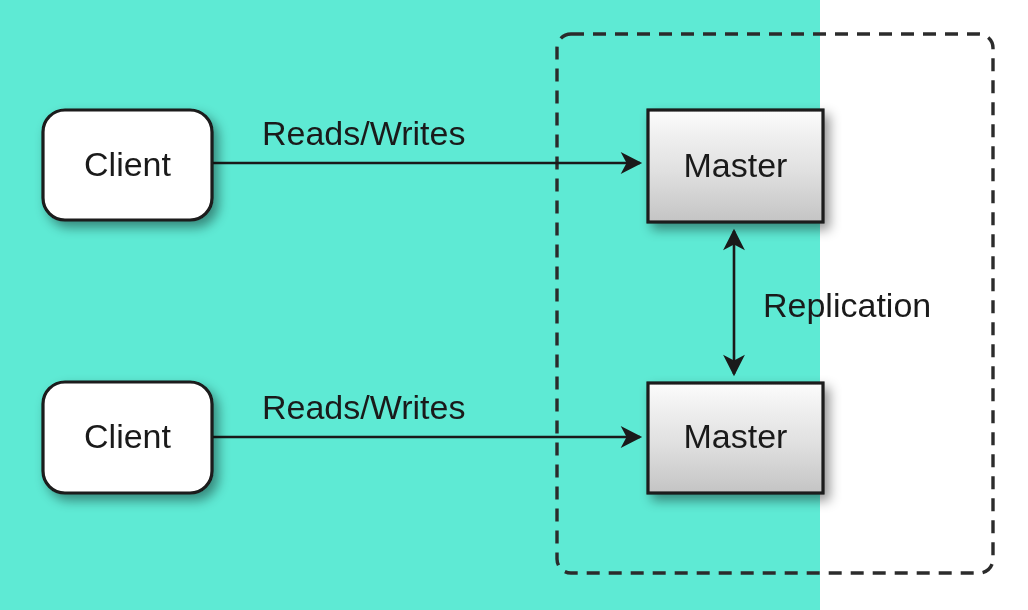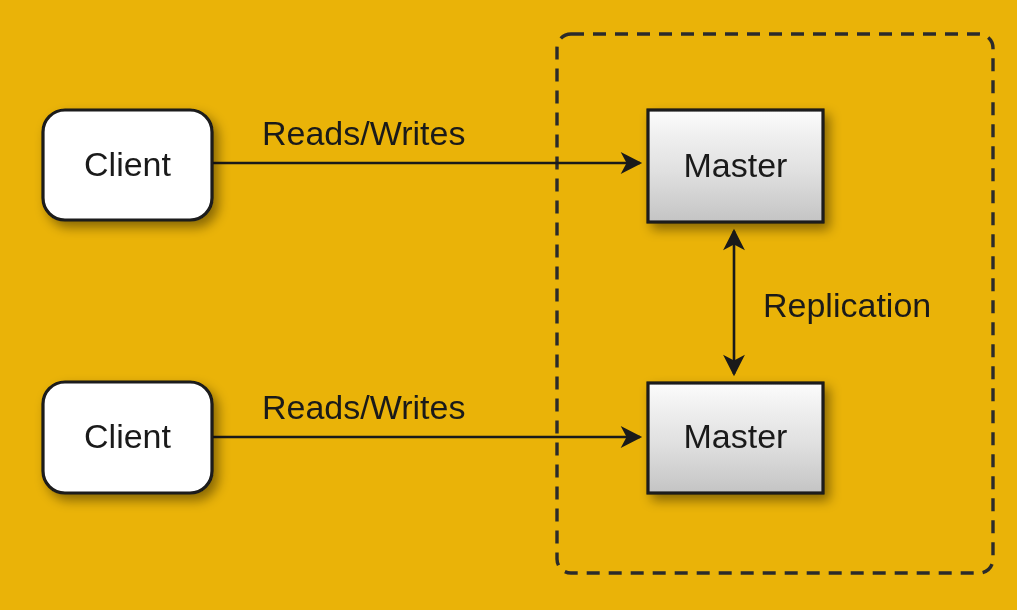--- a/index.html
+++ b/index.html
@@ -9,23 +9,23 @@
     background: #ffffff;
   }
   body {
     width: 1028px;
     height: 610px;
     overflow: hidden;
     font-family: "Liberation Sans", "DejaVu Sans", sans-serif;
   }
   #diagram-canvas {
     position: relative;
-    width: 1017px;
+    width: 820px;
     height: 610px;
-    background: #eab308;
+    background: #5eead4;
   }
   #diagram-svg {
     display: block;
     width: 1028px;
     height: 610px;
   }
   .node-label {
     font-family: "Liberation Sans", "DejaVu Sans", sans-serif;
     font-size: 34px;
     fill: #1a1a1a;

